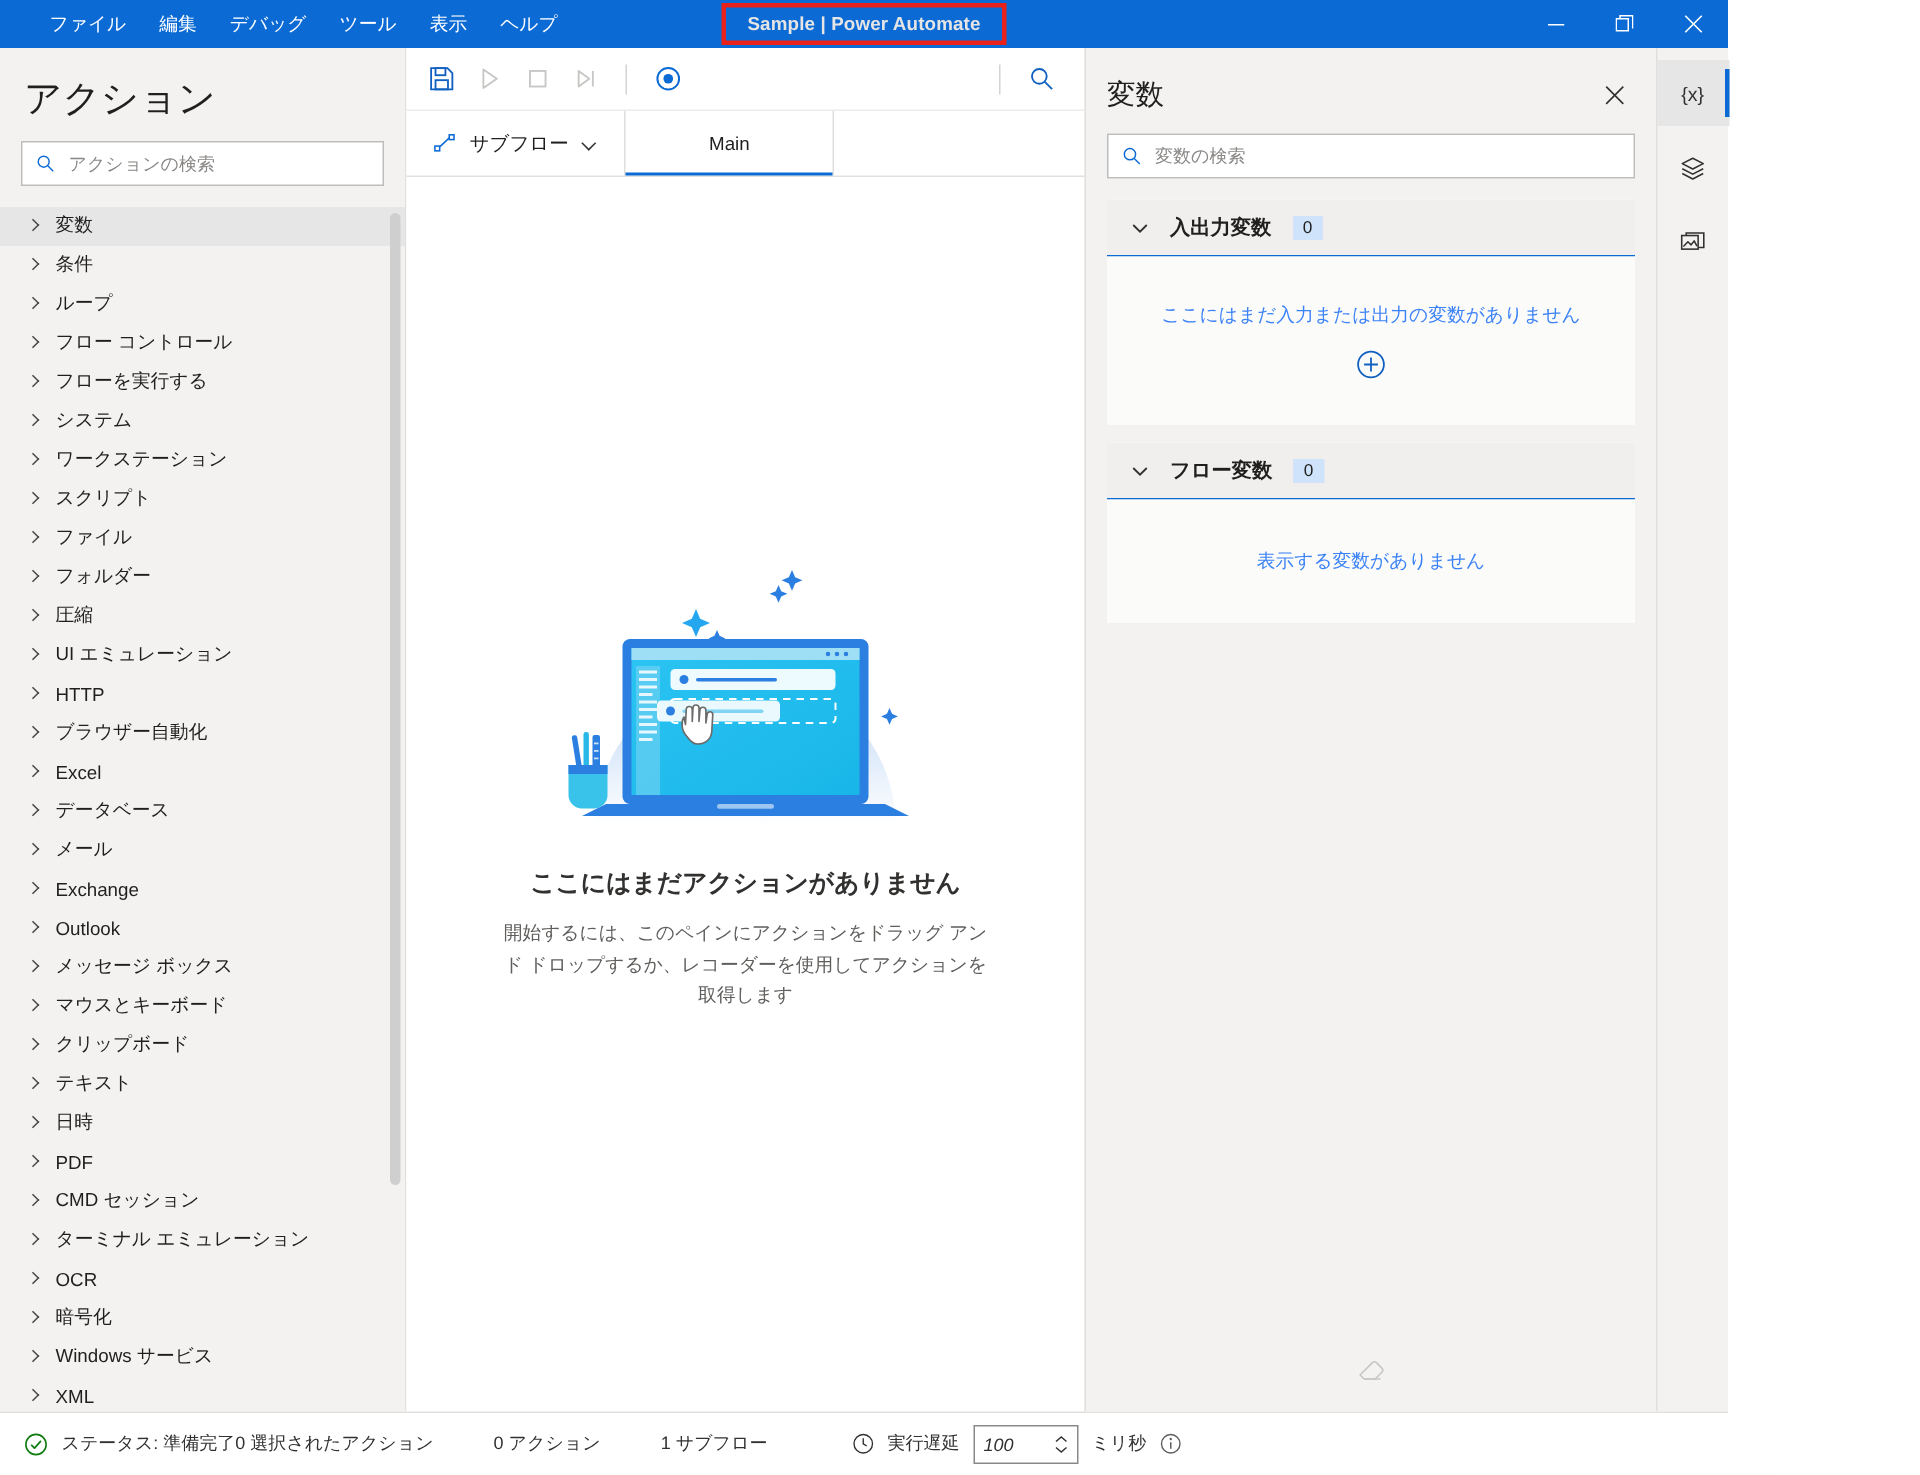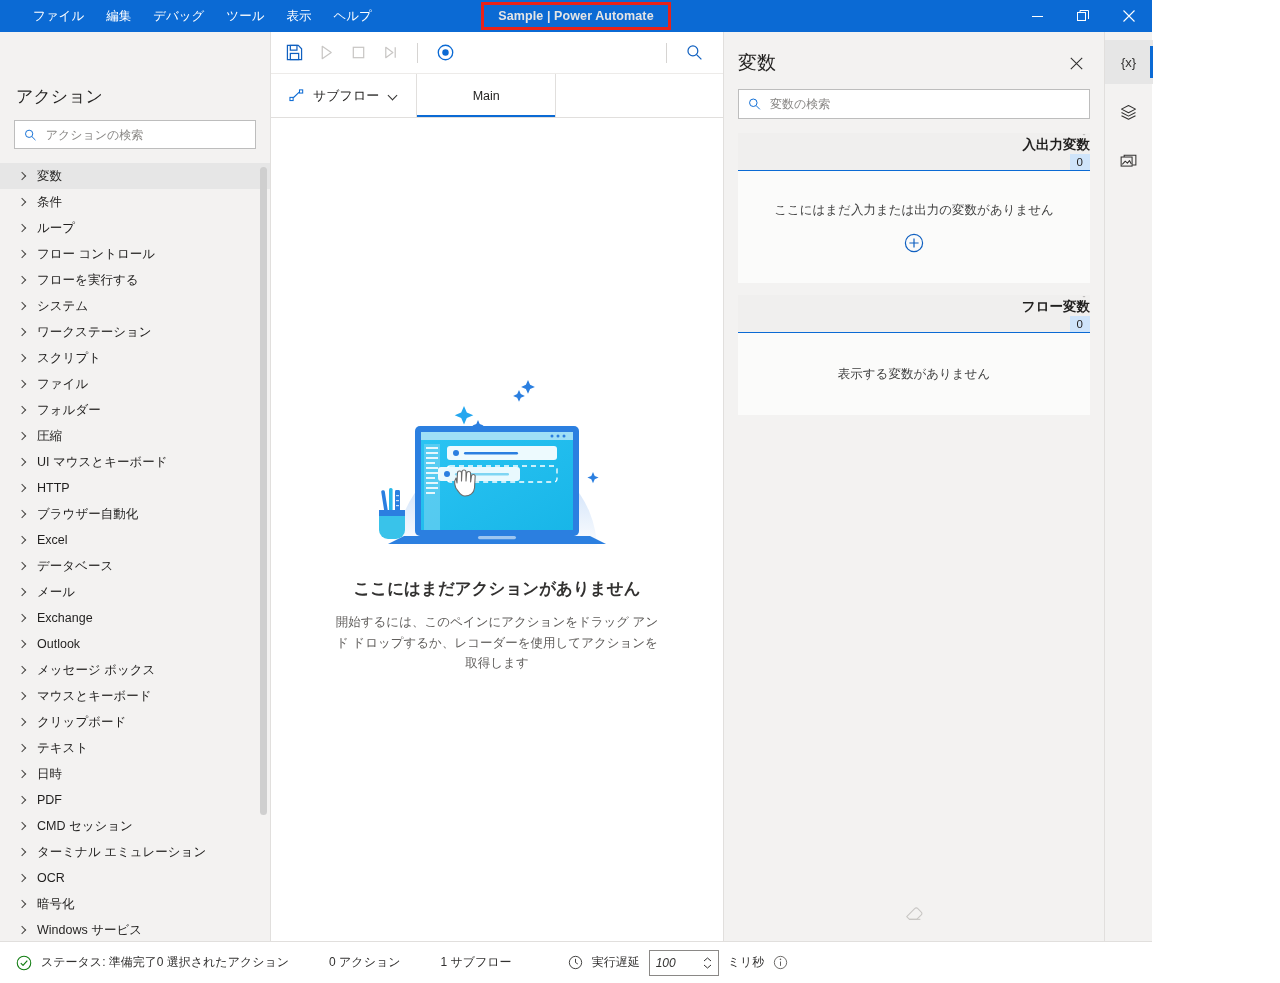--- a/index.html
+++ b/index.html
@@ -35,21 +35,21 @@
   .wc svg { display: block; }
 
   
   .body { flex: 1 1 auto; display: flex; min-height: 0; background: #f3f2f1; }
 
   
   .actions-pane {
     width: 271px; flex: 0 0 271px; background: #f3f2f1; display: flex; flex-direction: column;
     border-right: 1px solid #e1dfdd; min-height: 0;
   }
-  .pane-title { font-size: 17px; color: #201f1e; padding: 17px 0 12px 16px; font-weight: normal; margin-top: 36px; }
+  .pane-title { font-size: 25px; color: #201f1e; padding: 17px 0 12px 16px; font-weight: normal; }
   .search-box {
     margin: 0 14px 14px 14px; height: 30px; background: #ffffff; border: 1px solid #bdbdbd;
     display: flex; align-items: center; gap: 9px; padding: 0 9px;
   }
   .search-box input {
     border: 0; outline: 0; font-size: 12px; color: #323130; background: transparent;
     width: 100%; font-family: inherit;
   }
   .search-box input::placeholder { color: #8a8886; }
   .actions-list { flex: 1 1 auto; overflow: hidden; position: relative; }
@@ -123,35 +123,35 @@
     display: flex; flex-direction: column; position: relative; min-height: 0;
   }
   .vars-head { display: flex; align-items: center; padding: 17px 14px 12px 14px; }
   .vars-title { font-size: 19px; color: #201f1e; }
   .vars-close {
     margin-left: auto; width: 28px; height: 28px; display: flex; align-items: center;
     justify-content: center; cursor: default; border-radius: 2px;
   }
   .vgroup { margin: 0 14px 12px 14px; background: #ffffff; }
   .vgroup-head {
-    height: 38px; background: #f0efee; display: flex; align-items: flex-end; 
-    padding-left: 16px; cursor: default; border-bottom: 1.6px solid #0b6ad4; flex-direction: column;
+    height: 38px; background: #f0efee; display: flex; align-items: center; gap: 14px;
+    padding-left: 16px; cursor: default; border-bottom: 1.6px solid #0b6ad4;
   }
   .vgroup-name { font-size: 13.5px; font-weight: bold; color: #201f1e; }
   .vcount {
     font-size: 11.5px; color: #201f1e; background: #cfe4fa; padding: 2px 7px; min-width: 20px;
     text-align: center;
   }
   .vgroup-body {
     background: #fbfbfa; display: flex; flex-direction: column; align-items: center;
     justify-content: center;
   }
   .vgroup-body.io { height: 112px; gap: 14px; }
   .vgroup-body.flow { height: 82px; }
-  .vmsg { font-size: 12.5px; color: #404040; }
+  .vmsg { font-size: 12.5px; color: #3b82f6; }
   .add-circle { width: 20px; height: 20px; cursor: default; }
   .eraser-wrap {
     position: absolute; bottom: 18px; left: 0; right: 0; display: flex; justify-content: center;
   }
 
   
   .rail {
     width: 48px; flex: 0 0 48px; background: #f3f2f1; border-left: 1px solid #e1dfdd;
     display: flex; flex-direction: column; align-items: center; padding-top: 8px; gap: 6px;
   }
@@ -276,21 +276,21 @@
             <div class="act-row">
               <span class="chev"></span>
               <span>フォルダー</span>
             </div>
             <div class="act-row">
               <span class="chev"></span>
               <span>圧縮</span>
             </div>
             <div class="act-row">
               <span class="chev"></span>
-              <span>UI マウスとキーボード</span>
+              <span>UI エミュレーション</span>
             </div>
             <div class="act-row">
               <span class="chev"></span>
               <span>HTTP</span>
             </div>
             <div class="act-row">
               <span class="chev"></span>
               <span>ブラウザー自動化</span>
             </div>
             <div class="act-row">

